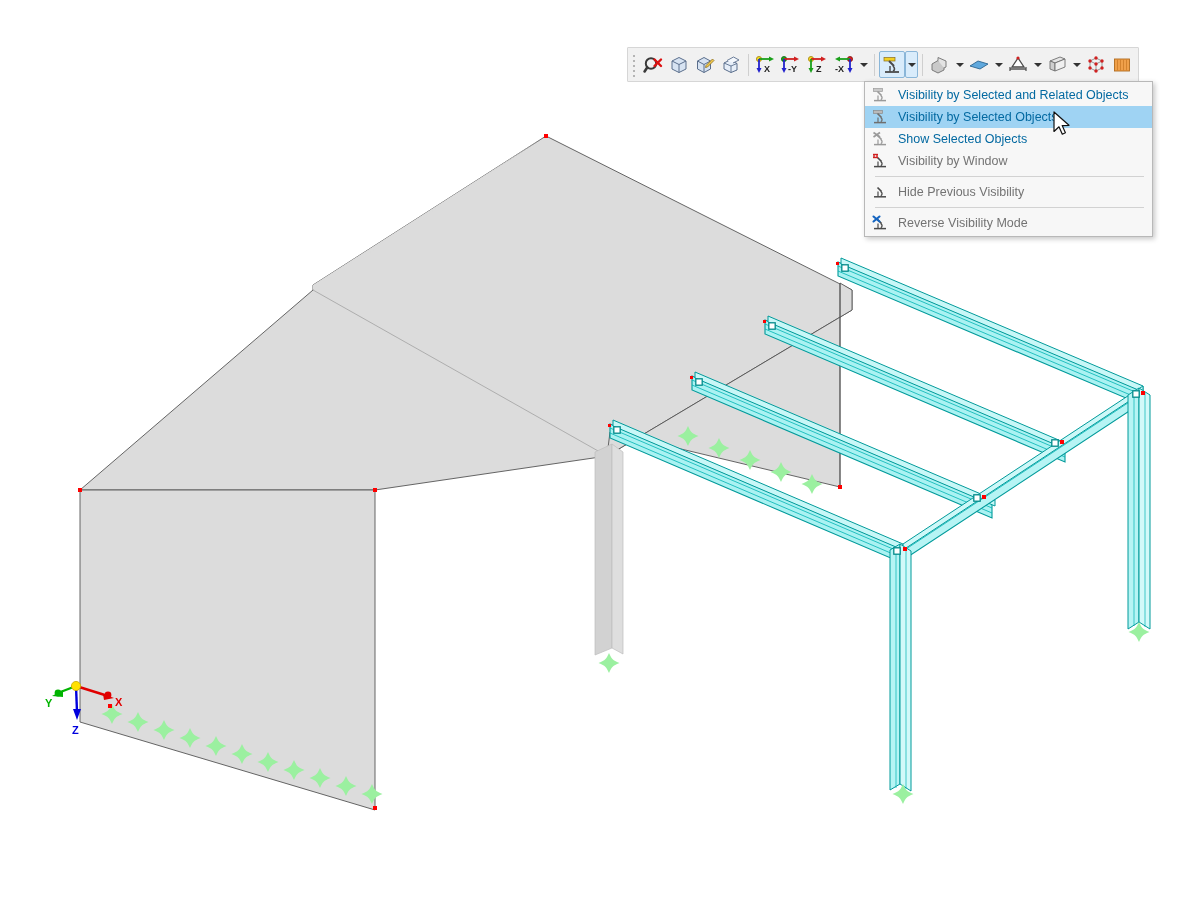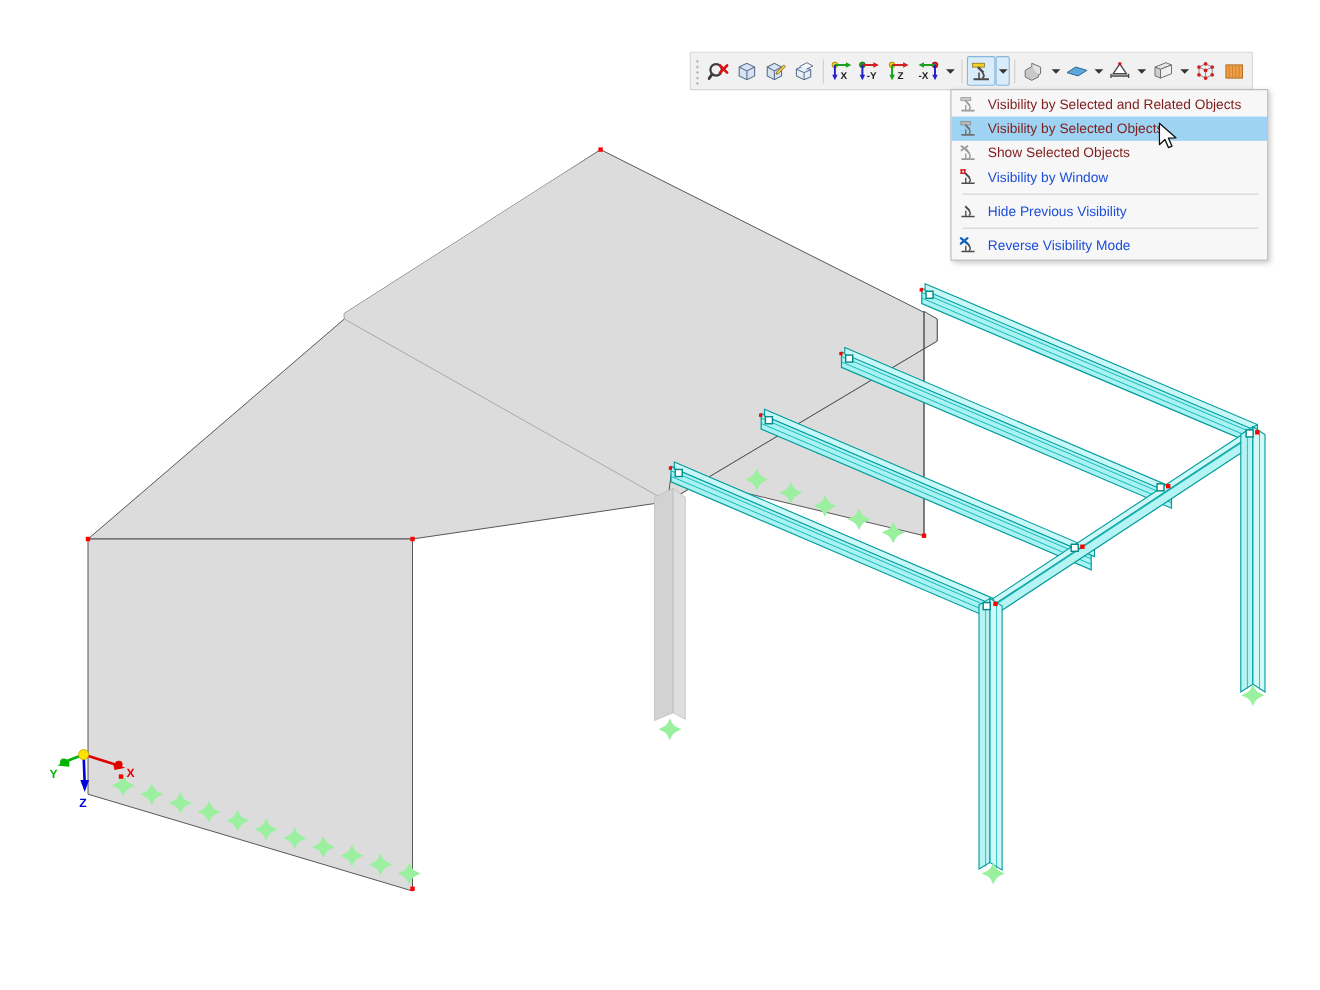--- a/index.html
+++ b/index.html
@@ -96,25 +96,25 @@
     z-index: 40;
     padding: 2px 0 2px 0;
     box-sizing: border-box;
   }
   .menu-item {
     height: 22px;
     display: flex;
     align-items: center;
     padding-left: 4px;
     font-size: 12.5px;
-    color: #1d4ed8;
+    color: #737373;
     white-space: nowrap;
     box-sizing: border-box;
   }
-  .menu-item.disabled { color: #7f1d1d; }
+  .menu-item.disabled { color: #0369a1; }
   .menu-item.highlight {
     background: #9fd3f3;
   }
   .menu-item .mi-icon {
     width: 22px; height: 18px;
     flex: 0 0 22px;
     display: flex; align-items: center; justify-content: center;
     margin-right: 7px;
   }
   .menu-sep {

